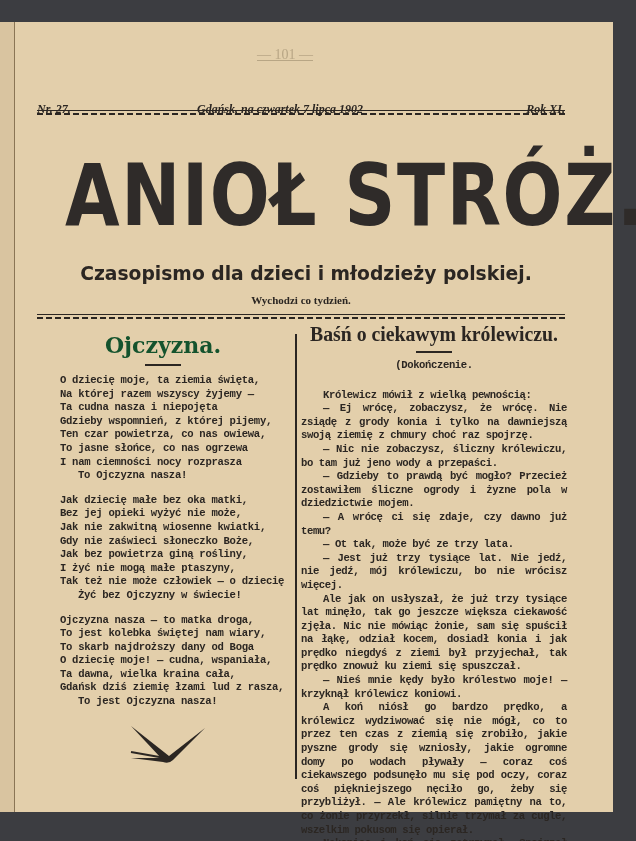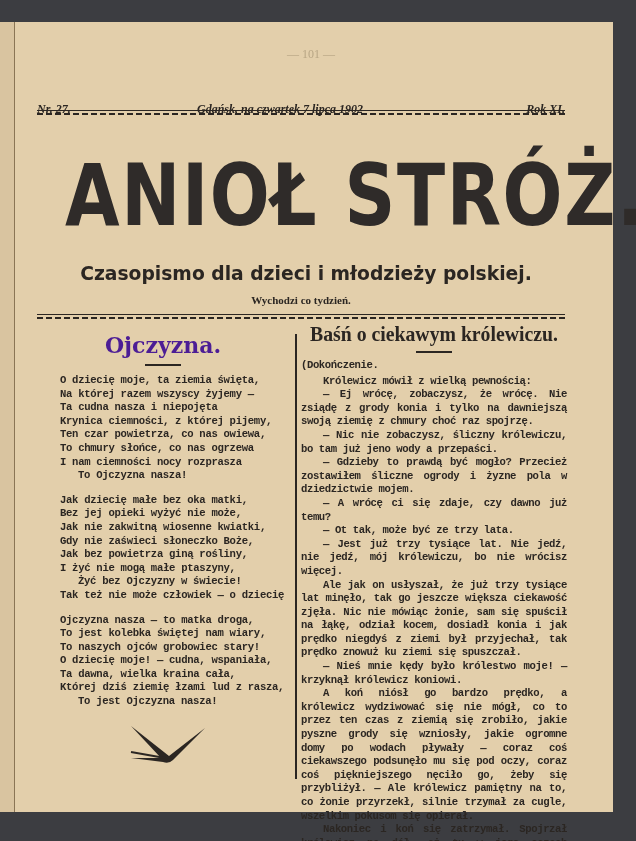--- a/index.html
+++ b/index.html
@@ -9,22 +9,23 @@
   }
   .left-strip {
     position:absolute; left:0; top:22px; width:14px; height:790px;
     background:#d9c4a0; border-right:1px solid #8a7555;
   }
   .page {
     position:absolute; left:15px; top:22px; width:598px; height:790px;
     background:#e3cfab; color:#2b2622;
   }
   .pagenum {
-    position:absolute; left:272px; top:25px; font-size:12px; color:#b8a685;
+    position:absolute; left:242px; top:25px; font-size:14px; color:#b8a685;
     font-family:"Liberation Serif", serif;
+    text-decoration:underline;
   }
   .masthead-line {
     position:absolute; left:22px; top:80px; width:528px; height:16px;
     font-family:"Liberation Serif", serif; font-weight:bold; font-size:12px;font-style:italic;
   }
   .masthead-line span { position:absolute; top:0; white-space:nowrap; }
   .rule-double {
     position:absolute; left:22px; width:528px; height:4px;
     border-top:1.5px solid #2b2622;
     background:repeating-linear-gradient(90deg,#2b2622 0 6px,transparent 6px 9px);
@@ -44,40 +45,40 @@
   .frequency {
     position:absolute; left:22px; top:272px; width:528px; text-align:center;
     font-family:"Liberation Serif", serif; font-weight:bold; font-size:11px;
   }
   .col-divider {
     position:absolute; left:280px; top:312px; width:2px; height:445px; background:#2b2622;
   }
   .col-left { position:absolute; left:22px; top:310px; width:252px; }
   .col-right { position:absolute; left:286px; top:300px; width:266px; }
   .poem-title {
-    text-align:center; font-family:"DejaVu Serif", serif; font-size:22px; color:#4c1d95; margin:0;
+    text-align:center; font-family:"DejaVu Serif", serif; font-size:22px; color:#14532d; margin:0;
   }
   .title-rule { width:36px; height:2px; background:#2b2622; margin:6px auto 8px; }
   .stanza { margin:0 0 11px 0; padding-left:23px; }
   .verse {
     font-family:"Liberation Mono", monospace; font-size:10.6px; line-height:13.6px; font-weight:bold;
     white-space:nowrap; letter-spacing:-0.3px;
   }
   .verse.refrain { padding-left:18px; }
   .bird { position:absolute; left:92px; top:390px; }
   .story-title {
     text-align:center; font-family:"Liberation Serif", serif; font-size:21px; margin:0;
     transform:scaleX(0.94);
   }
   .story-title-rule { width:36px; height:2px; background:#2b2622; margin:4px auto 6px; }
   .prose {
     font-family:"Liberation Mono", monospace; font-size:10.6px; line-height:13.6px; font-weight:bold;
     text-align:justify; letter-spacing:-0.4px; margin:0;
   }
-  .prose.cont { font-weight:bold; margin-bottom:2px; }
+  .prose.cont { text-align:center; font-weight:bold; margin-bottom:16px; }
   .prose p { margin:0; text-indent:22px; }
 </style>
 </head>
 <body>
 
 <div class="left-strip"></div>
 
 <div class="page">
   <div class="pagenum">— 101 —</div>
 
@@ -94,43 +95,43 @@
   <div class="rule-double" style="top:292px"></div>
 
   <div class="col-left">
     <h2 class="poem-title">Ojczyzna.</h2>
     <div class="title-rule"></div>
 
     <div class="stanza">
       <div class="verse">O dziecię moje, ta ziemia święta,</div>
       <div class="verse">Na której razem wszyscy żyjemy —</div>
       <div class="verse">Ta cudna nasza i niepojęta</div>
-      <div class="verse">Krynica ciemności, z której pijemy,</div>
+      <div class="verse">Gdzieby wspomnień, z której pijemy,</div>
       <div class="verse">Ten czar powietrza, co nas owiewa,</div>
-      <div class="verse">To chmury słońce, co nas ogrzewa</div>
+      <div class="verse">To jasne słońce, co nas ogrzewa</div>
       <div class="verse">I nam ciemności nocy rozprasza</div>
       <div class="verse refrain">To Ojczyzna nasza!</div>
     </div>
     <div class="stanza">
       <div class="verse">Jak dziecię małe bez oka matki,</div>
       <div class="verse">Bez jej opieki wyżyć nie może,</div>
       <div class="verse">Jak nie zakwitną wiosenne kwiatki,</div>
       <div class="verse">Gdy nie zaświeci słoneczko Boże,</div>
       <div class="verse">Jak bez powietrza giną rośliny,</div>
       <div class="verse">I żyć nie mogą małe ptaszyny,</div>
+      <div class="verse">Tak też nie może człowiek — o dziecię</div>
       <div class="verse refrain">Żyć bez Ojczyzny w świecie!</div>
-      <div class="verse">Tak też nie może człowiek — o dziecię</div>
     </div>
     <div class="stanza">
       <div class="verse">Ojczyzna nasza — to matka droga,</div>
       <div class="verse">To jest kolebka świętej nam wiary,</div>
-      <div class="verse">To naszych ojców grobowiec stary!</div>
+      <div class="verse">To skarb najdroższy dany od Boga</div>
       <div class="verse">O dziecię moje! — cudna, wspaniała,</div>
       <div class="verse">Ta dawna, wielka kraina cała,</div>
-      <div class="verse">Której dziś ziemię łzami lud z rasza,</div>
+      <div class="verse">Gdańsk dziś ziemię łzami lud z rasza,</div>
       <div class="verse refrain">To jest Ojczyzna nasza!</div>
     </div>
 
     <svg class="bird" width="80" height="46" viewBox="0 0 80 46">
       <path d="M2 4 L40 34 L76 6 L44 38 Q40 42 34 40 L2 36 L32 36 Z" fill="#2b2622"></path>
       <path d="M2 30 L36 36" stroke="#2b2622" stroke-width="2"></path>
     </svg>
   </div>
 
   <div class="col-divider"></div>

